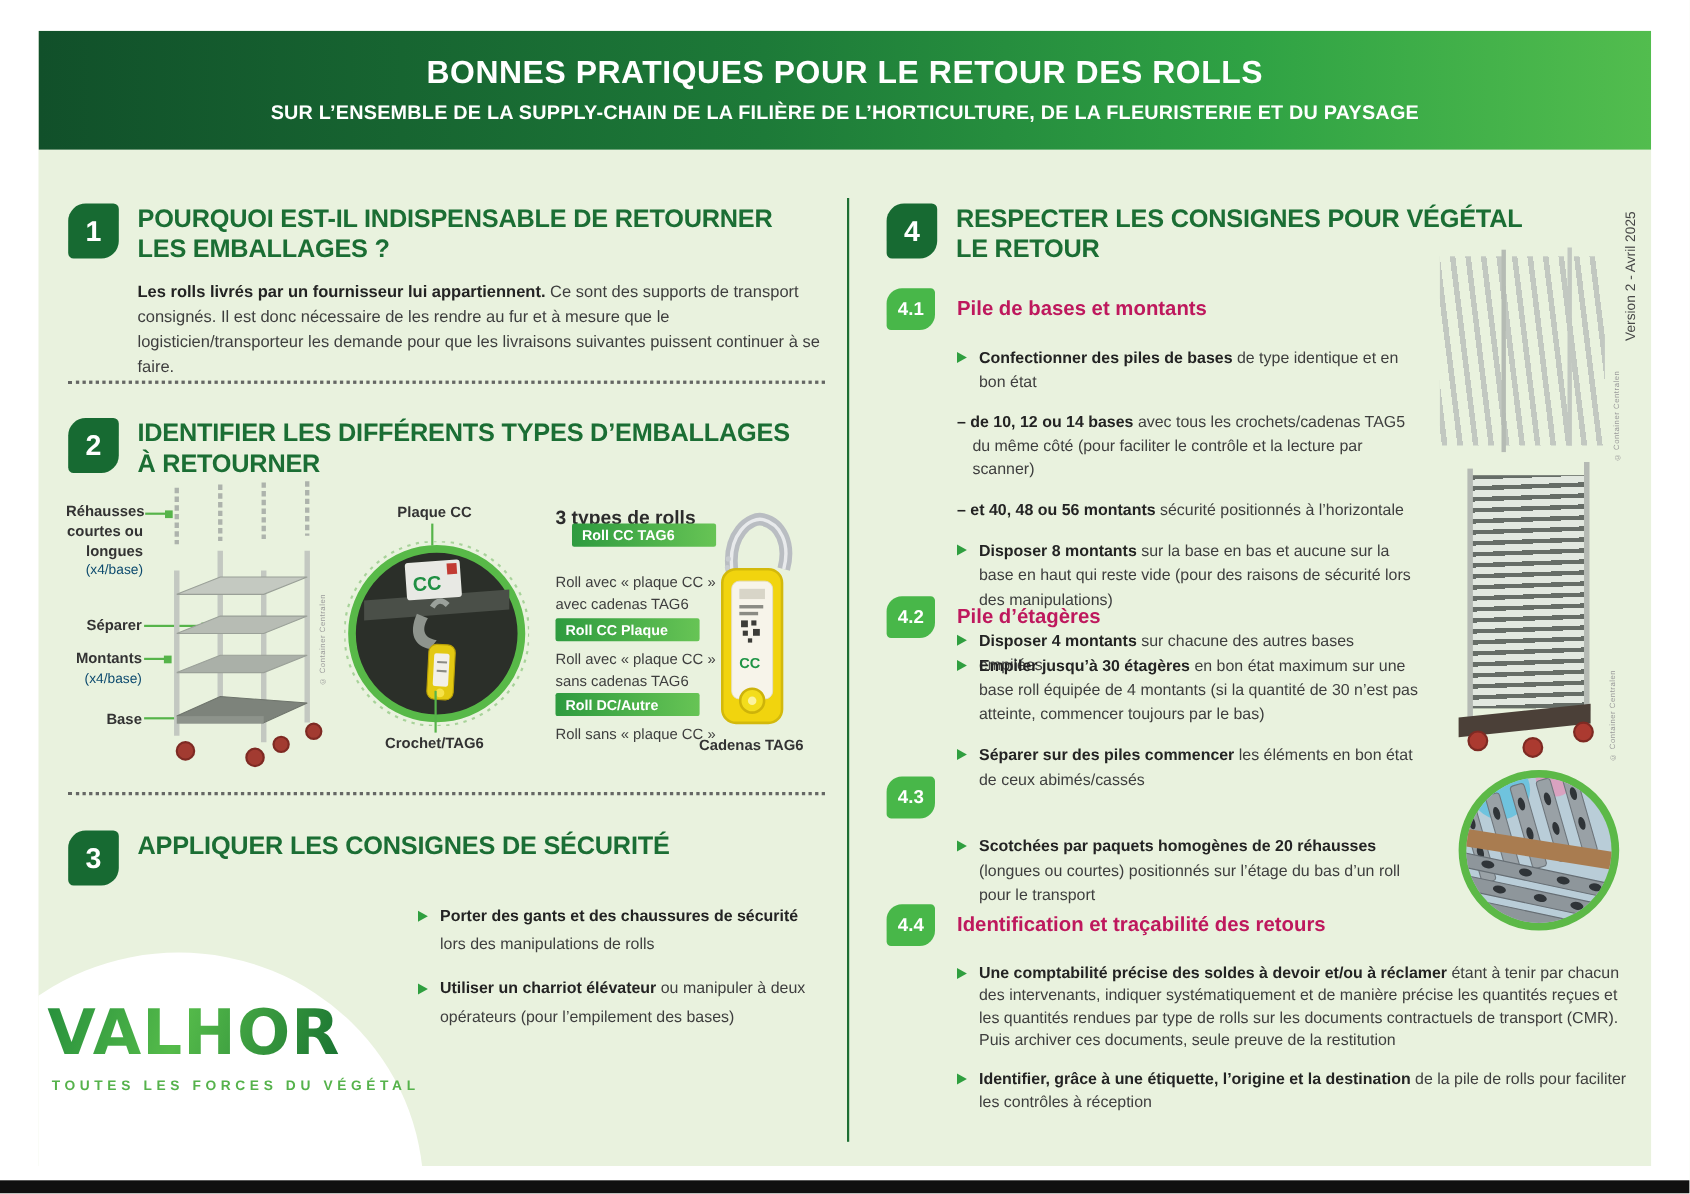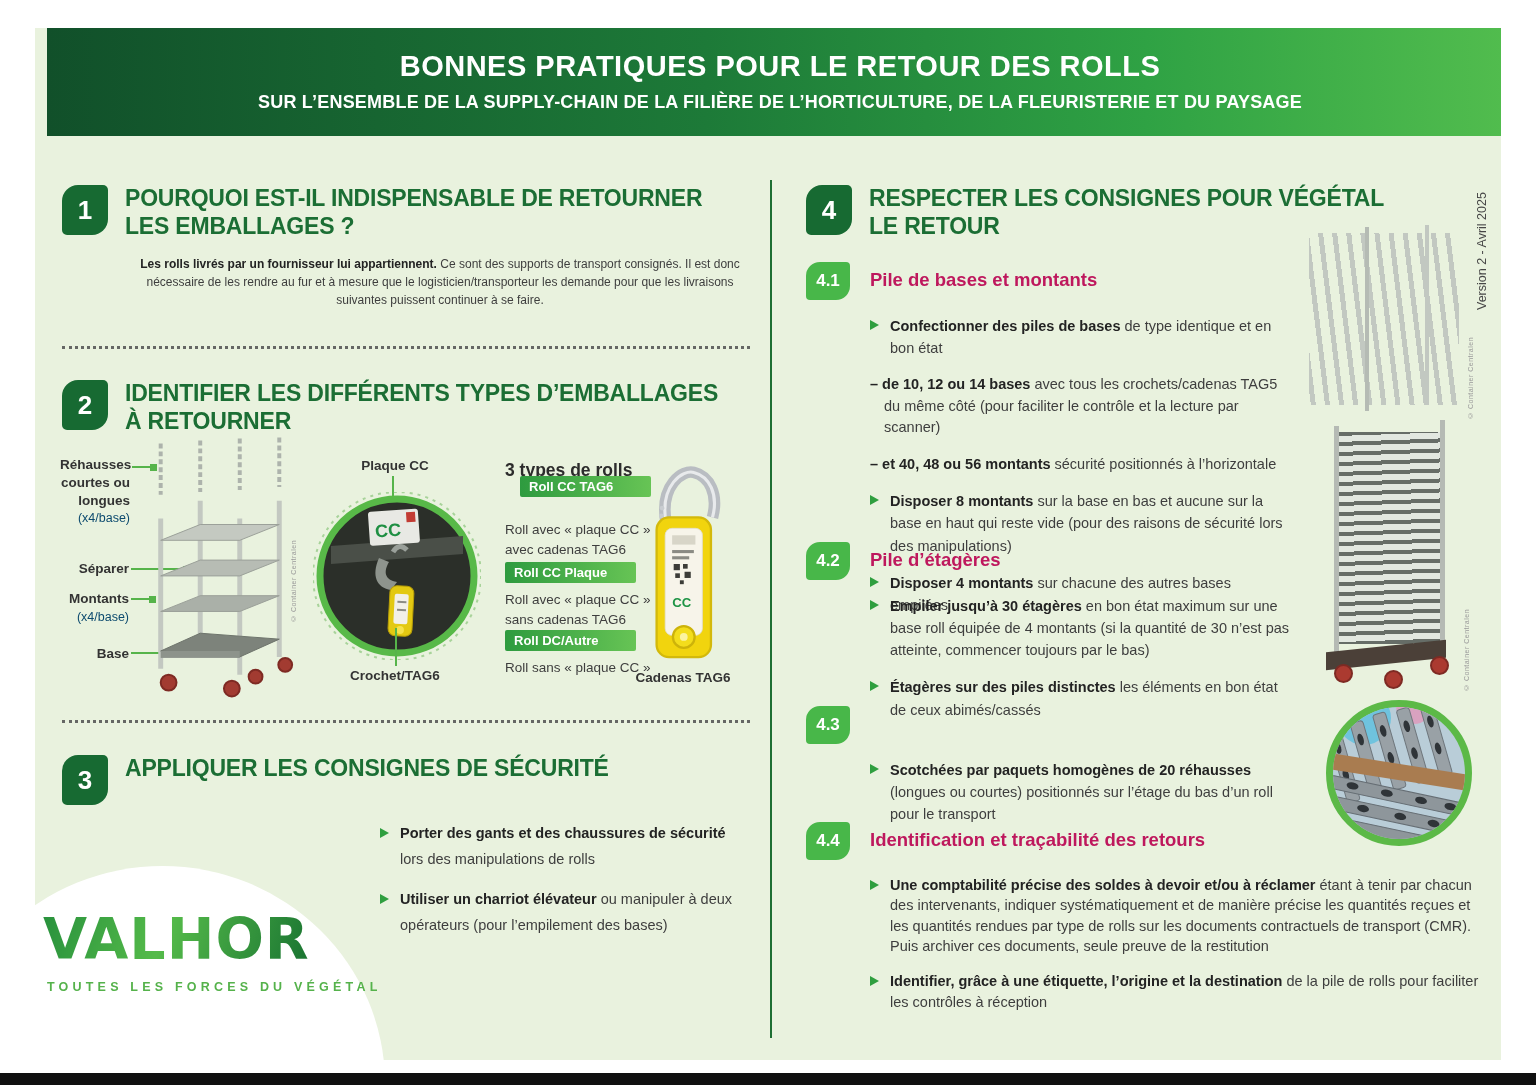--- a/index.html
+++ b/index.html
@@ -1,41 +1,41 @@
 <!DOCTYPE html>
 <html><head>
 <meta charset="utf-8">
 <style>
   html,body{margin:0;padding:0;background:#ffffff;}
   body{width:1536px;height:1085px;position:relative;font-family:"Liberation Sans","DejaVu Sans",sans-serif;overflow:hidden;}
   .canvas{position:absolute;left:35px;top:28px;width:1466px;height:1032px;background:#e9f2de;overflow:hidden;}
   .bottom-bar{position:absolute;left:0;top:1073px;width:1536px;height:12px;background:#101010;z-index:9;}
 
   
-  .hdr{position:absolute;left:12px;top:0;width:1466px;height:108px;background:linear-gradient(90deg,#11502a 0%,#1d7a38 45%,#2fa244 75%,#52bd4e 100%);color:#fff;text-align:center;}
+  .hdr{position:absolute;left:0;top:0;width:1466px;height:108px;background:linear-gradient(90deg,#11502a 0%,#1d7a38 45%,#2fa244 75%,#52bd4e 100%);color:#fff;text-align:center;}
   .hdr-title{margin-top:22px;font-size:29px;font-weight:bold;letter-spacing:.5px;}
   .hdr-sub{margin-top:9px;font-size:18px;font-weight:bold;letter-spacing:.2px;}
 
   .version{position:absolute;left:1440px;top:132px;height:150px;font-size:12.5px;color:#474747;writing-mode:vertical-rl;transform:rotate(180deg);}
   .divider-v{position:absolute;left:735px;top:152px;width:2px;height:858px;background:#1e6f33;}
   .dotted-sep{position:absolute;height:0;border-top:3px dotted #4f4f4f;opacity:.85;}
 
   
   .badge{background:#176a32;color:#fff;font-weight:bold;display:flex;align-items:center;justify-content:center;flex:none;}
   .badge.big{width:46px;height:50px;font-size:26px;border-radius:16px 5px 16px 5px;}
   .badge.sub{background:#48b749;width:44px;height:38px;font-size:17px;border-radius:14px 4px 14px 4px;}
 
   .headrow{display:flex;gap:17px;align-items:flex-start;}
   h2{margin:0;font-size:23px;line-height:1.2;color:#1b6e34;font-weight:bold;letter-spacing:-.2px;}
   h3{margin:0;font-size:18.5px;line-height:1.15;color:#be185d;font-weight:bold;padding-top:7px;}
 
   .sec{position:absolute;}
   .s1{left:27px;top:157px;width:700px;}
   .s1 h2{width:595px;}
-  .s1 .para{margin-left:63px;margin-top:15px;width:630px;font-size:12px;line-height:1.5;color:#3e3e3e;text-align:center;}
+  .s1 .para{margin-left:63px;margin-top:15px;width:630px;font-size:15px;line-height:1.5;color:#3e3e3e;}
   .b{font-weight:bold;color:#232323;}
 
   .s2head{left:27px;top:352px;width:700px;}
   .s2head h2{width:595px;}
 
   
   .diagram{position:absolute;left:0;top:402px;width:735px;height:292px;}
   .dlabel{position:absolute;font-weight:bold;font-size:13.5px;color:#333;text-align:right;line-height:1.32;}
   .dsub{font-weight:normal;font-size:12.5px;color:#0c4a6e;}
   .conn{position:absolute;border-top:2px solid #56b44a;}
@@ -249,21 +249,21 @@
     </div>
   </section>
 
   <section class="sec sub-sec s42">
     <div class="headrow">
       <div class="badge sub">4.2</div>
       <h3>Pile d’étagères</h3>
     </div>
     <div class="bullets">
       <p class="bullet"><span class="tri"></span><span class="b">Empiler jusqu’à 30 étagères</span><span> en bon état maximum sur une base roll équipée de 4 montants (si la quantité de 30 n’est pas atteinte, commencer toujours par le bas)</span></p>
-      <p class="bullet"><span class="tri"></span><span class="b">Étagères sur des piles distinctes</span><span> les éléments en bon état de ceux abimés/cassés</span></p>
+      <p class="bullet"><span class="tri"></span><span class="b">Séparer sur des piles commencer</span><span> les éléments en bon état de ceux abimés/cassés</span></p>
     </div>
   </section>
 
   <section class="sec sub-sec s43">
     <div class="headrow">
       <div class="badge sub">4.3</div>
     </div>
     <div class="bullets">
       <p class="bullet"><span class="tri"></span><span class="b">Scotchées par paquets homogènes de 20 réhausses</span><span> (longues ou courtes) positionnés sur l’étage du bas d’un roll pour le transport</span></p>
     </div>

